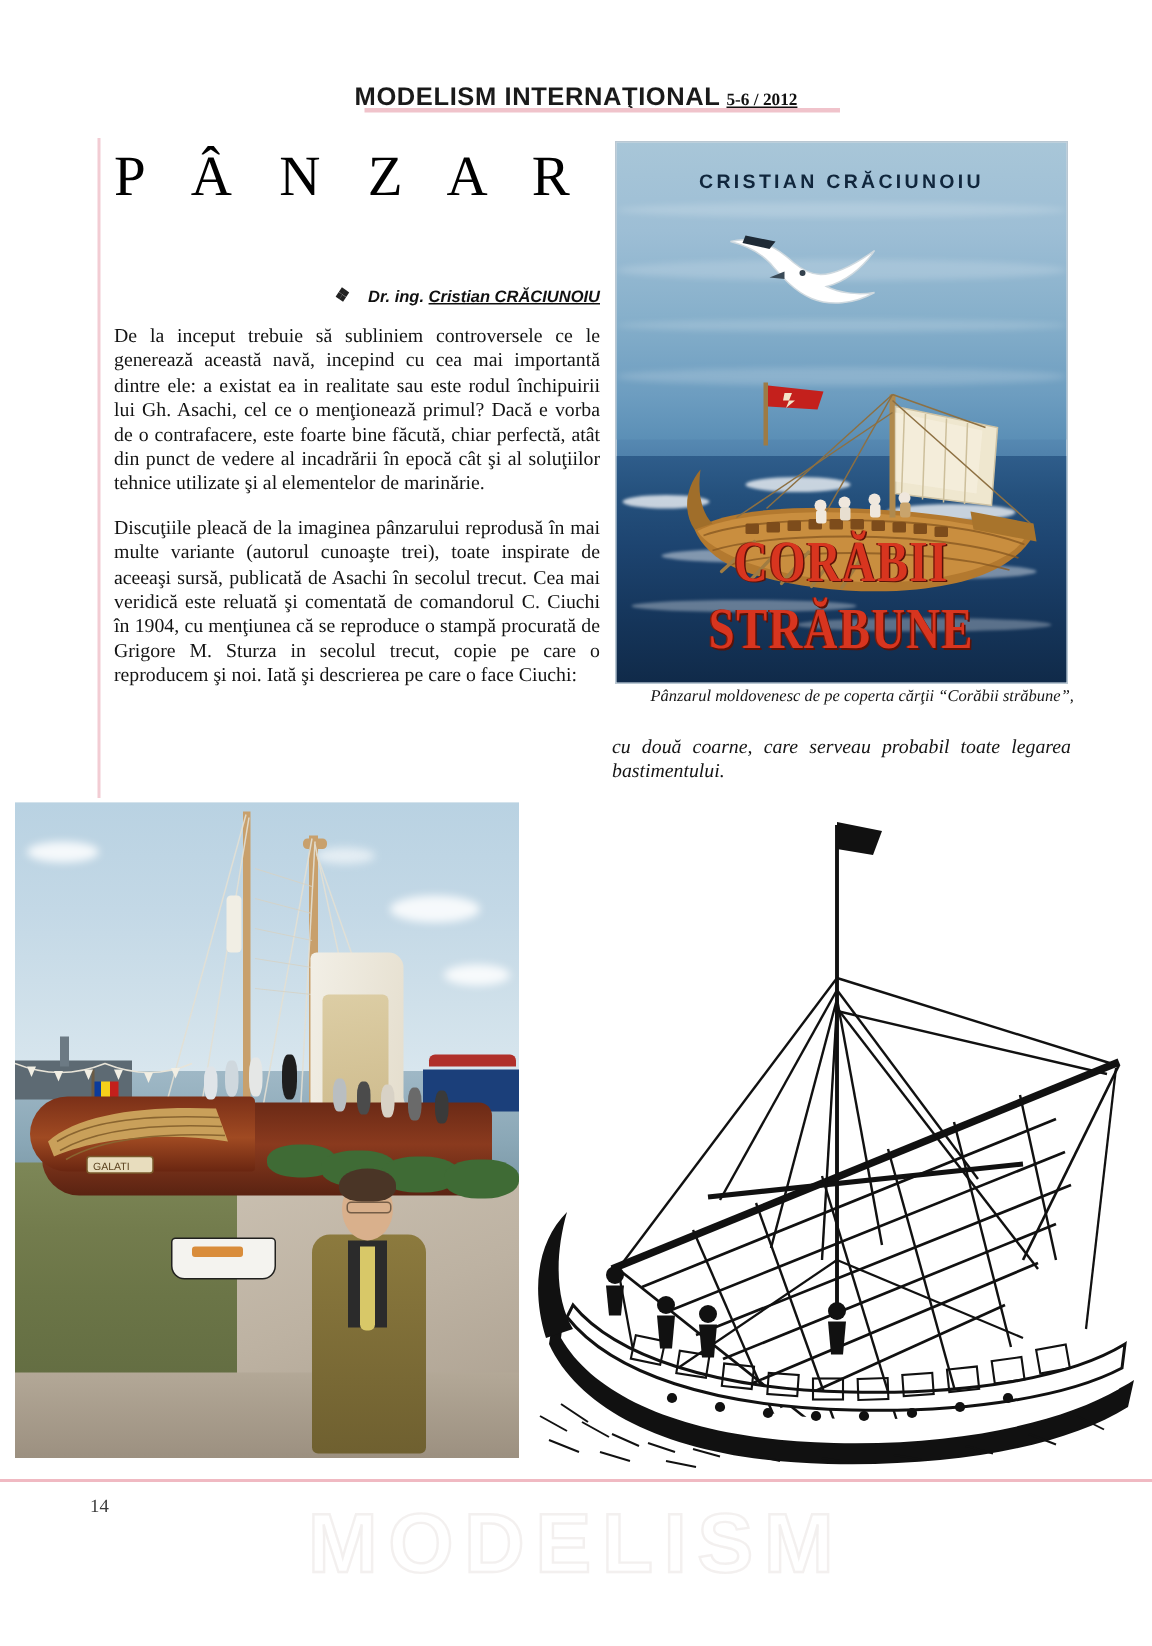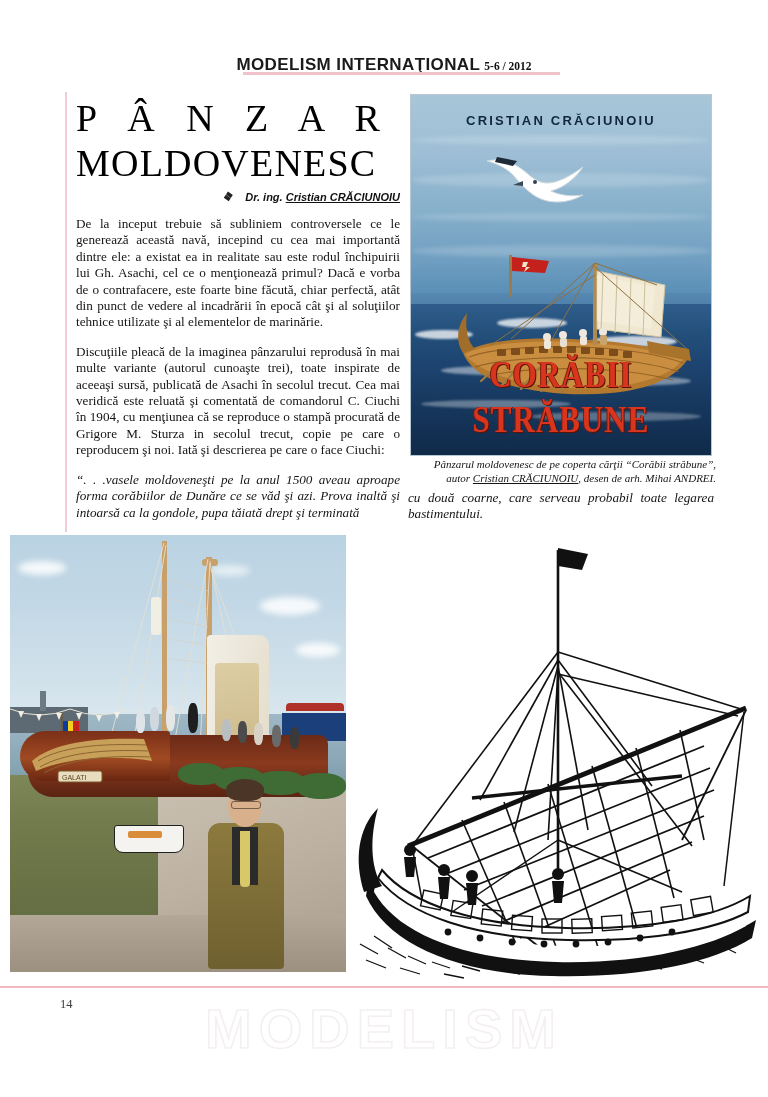--- a/index.html
+++ b/index.html
@@ -16,21 +16,21 @@
   
   .runhead{
     position:absolute;left:0;top:55px;width:768px;
     text-align:center;
   }
   .runhead .txt{
     font-family:"Liberation Sans",sans-serif;
     font-weight:bold;font-size:17px;letter-spacing:.4px;
     color:#1a1a1a;
   }
-  .runhead .issue{font-weight:bold;font-size:11.5px;}
+  .runhead .issue{font-weight:bold;font-size:11.5px;text-decoration:underline;}
   .runhead .rule{
     position:absolute;left:243px;top:17px;width:317px;height:3px;
     background:#f0c3cb;
   }
 
   
   .vrule{
     position:absolute;left:65px;top:92px;width:1.5px;height:440px;
     background:#f2ccd3;
   }
@@ -205,33 +205,31 @@
     <span class="txt">MODELISM INTERNAŢIONAL</span>
     <span class="issue">5-6 / 2012</span>
     <div class="rule"></div>
   </div>
 
   <div class="vrule"></div>
   <div class="brule"></div>
 
   <div class="headline">
     <div class="l1">P Â N Z A R U L</div>
-    <div class="l2">MOLDOVENESC</div>
   </div>
 
   <div class="byline">
     <span class="mark">❖</span>
     <span>Dr. ing.</span>
     <span class="nm">Cristian CRĂCIUNOIU</span>
   </div>
 
   <div class="col-left">
     <p>De la inceput trebuie să subliniem controversele ce le generează această navă, incepind cu cea mai importantă dintre ele: a existat ea in realitate sau este rodul închipuirii lui Gh. Asachi, cel ce o menţionează primul? Dacă e vorba de o contrafacere, este foarte bine făcută, chiar perfectă, atât din punct de vedere al incadrării în epocă cât şi al soluţiilor tehnice utilizate şi al elementelor de marinărie.</p>
     <p>Discuţiile pleacă de la imaginea pânzarului reprodusă în mai multe variante (autorul cunoaşte trei), toate inspirate de aceeaşi sursă, publicată de Asachi în secolul trecut. Cea mai veridică este reluată şi comentată de comandorul C. Ciuchi în 1904, cu menţiunea că se reproduce o stampă procurată de Grigore M. Sturza in secolul trecut, copie pe care o reproducem şi noi. Iată şi descrierea pe care o face Ciuchi:</p>
-    <p class="quote">“. . .vasele moldoveneşti pe la anul 1500 aveau aproape forma corăbiilor de Dunăre ce se văd şi azi. Prova inaltă şi intoarsă ca la gondole, pupa tăiată drept şi terminată</p>
   </div>
 
   <div class="col-right-text">cu două coarne, care serveau probabil toate legarea bastimentului.</div>
 
   <div class="cover">
     <div class="sky">
       <div class="band" style="top:40px;"></div>
       <div class="band" style="top:78px;height:14px;"></div>
       <div class="band" style="top:118px;height:8px;"></div>
       <div class="band" style="top:150px;height:12px;"></div>
@@ -324,23 +322,20 @@
         <circle cx="152" cy="87" r="4" fill="#efe7dd"></circle>
           <rect x="149" y="90" width="7" height="10" rx="2" fill="#c9a46c"></rect>
       </g>
     </svg>
 
     <div class="cover-title">CORĂBII STRĂBUNE</div>
   </div>
 
   <div class="cover-caption">
     <div>Pânzarul moldovenesc de pe coperta cărţii “Corăbii străbune”,</div>
-    <div>
-      <span>autor </span><u>Cristian CRĂCIUNOIU</u><span>, desen de arh. Mihai ANDREI.</span>
-    </div>
   </div>
 
   <div class="photo">
     <div class="ph-sky"></div>
     <div class="ph-cloud" style="left:8px;top:26px;width:48px;height:14px;"></div>
     <div class="ph-cloud" style="left:250px;top:62px;width:60px;height:18px;"></div>
     <div class="ph-cloud" style="left:286px;top:108px;width:44px;height:14px;"></div>
     <div class="ph-cloud" style="left:200px;top:30px;width:40px;height:11px;opacity:.7"></div>
 
     <div class="ph-sea"></div>

